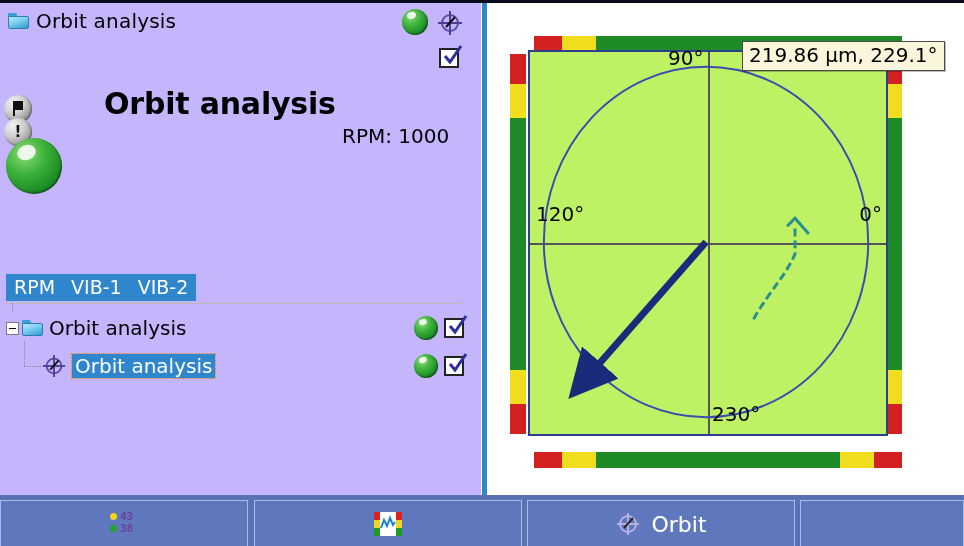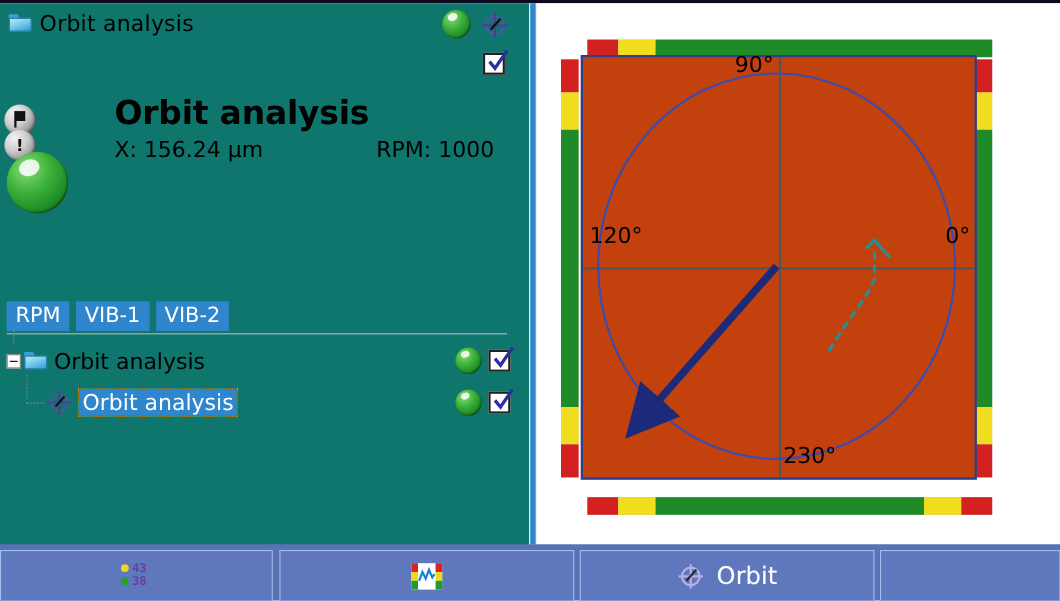--- a/index.html
+++ b/index.html
@@ -15,21 +15,21 @@
     width: 964px; height: 546px;
     background: #ffffff;
     border-top: 3px solid #0a0a1e;
   }
 
   
   #left-pane {
     position: absolute;
     left: 0; top: 0;
     width: 481px; height: 516px;
-    background: #0f766e;
+    background: #c4b5fd;
     overflow: hidden;
   }
 
   .hdr-row {
     position: absolute;
     left: 8px; top: 6px;
     display: flex; align-items: center; gap: 7px;
   }
   .hdr-title {
     font-size: 20px; color: #000; letter-spacing: .2px;
@@ -109,21 +109,21 @@
   #left-icon-stack {
     position:absolute; left:4px; top:92px;
     display:flex; flex-direction:column; align-items:flex-start;
   }
   #left-icon-stack .gsphere:nth-child(2) { margin-top:-5px; }
   #left-icon-stack .led-big { margin-top:-8px; margin-left:2px; }
 
   
   #tabs {
     position:absolute; left:6px; top:271px;
-    display:flex; gap:6px;
+    display:flex; 
   }
   .tab-btn {
     background:#2f86cd;
     color:#ffffff;
     font-size: 19px;
     padding: 1px 8px 2px 8px;
     line-height: 24px;
     white-space: nowrap;
     cursor: pointer;
   }
@@ -191,21 +191,21 @@
   .gauge .seg { position:absolute; }
 
   #gauge-top   { left:24px;  top:0;    width:368px; height:16px; }
   #gauge-bot   { left:24px;  top:416px; width:368px; height:16px; }
   #gauge-left  { left:0;     top:18px; width:16px;  height:380px; }
   #gauge-right { left:376px; top:18px; width:16px;  height:380px; }
 
   #plot-box {
     position:absolute; left:18px; top:14px;
     width:360px; height:386px;
-    background:#c2410c;
+    background:#bef264;
     border:2px solid #2b3f8f;
   }
   #axis-h { position:absolute; left:0; top:50%; width:100%; height:2px; background:#555; }
   #axis-v { position:absolute; left:50%; top:0; width:2px; height:100%; background:#555; }
 
   .deg-label {
     position:absolute; font-size:20px; color:#000;
     font-family:"DejaVu Sans","Liberation Sans",sans-serif;
   }
   #deg-90  { left:138px; top:-6px; }
@@ -313,21 +313,20 @@
           <span class="flag"></span>
       </span>
       <span class="gsphere">
         <span class="glyph">!</span>
       </span>
       <span class="led led-big"></span>
     </div>
 
     <div id="title-block">
       <div id="big-title">Orbit analysis</div>
-      <div class="meas-line">X: 156.24 µm</div>
     </div>
     <div id="rpm-line">RPM: 1000</div>
 
     <div id="tabs">
       <div class="tab-btn">RPM</div>
       <div class="tab-btn">VIB-1</div>
       <div class="tab-btn">VIB-2</div>
     </div>
     <div id="tab-rule"></div>
 
@@ -430,20 +429,21 @@
           <path d="M 62,330 C 78,302 96,284 104,264 L 104,236" transform="translate(164,-60)" fill="none" stroke="#2a8e8e" stroke-width="3" stroke-dasharray="8 4"></path>
           <path d="M 260,176 L 268,168 L 282,184" fill="none" stroke="#2a8e8e" stroke-width="3"></path>
         </svg>
 
         <span class="deg-label" id="deg-90">90°</span>
         <span class="deg-label" id="deg-180">120°</span>
         <span class="deg-label" id="deg-0">0°</span>
         <span class="deg-label" id="deg-270">230°</span>
       </div>
 
+      <div id="tooltip">219.86 µm, 229.1°</div>
     </div>
   </div>
 
   <div id="toolbar">
 
     <div class="tb-btn" id="tb-measuring">
       <span class="mr-ico">
         <span class="d1"></span>
           <span class="d2"></span>
         <span class="n1">43</span>

